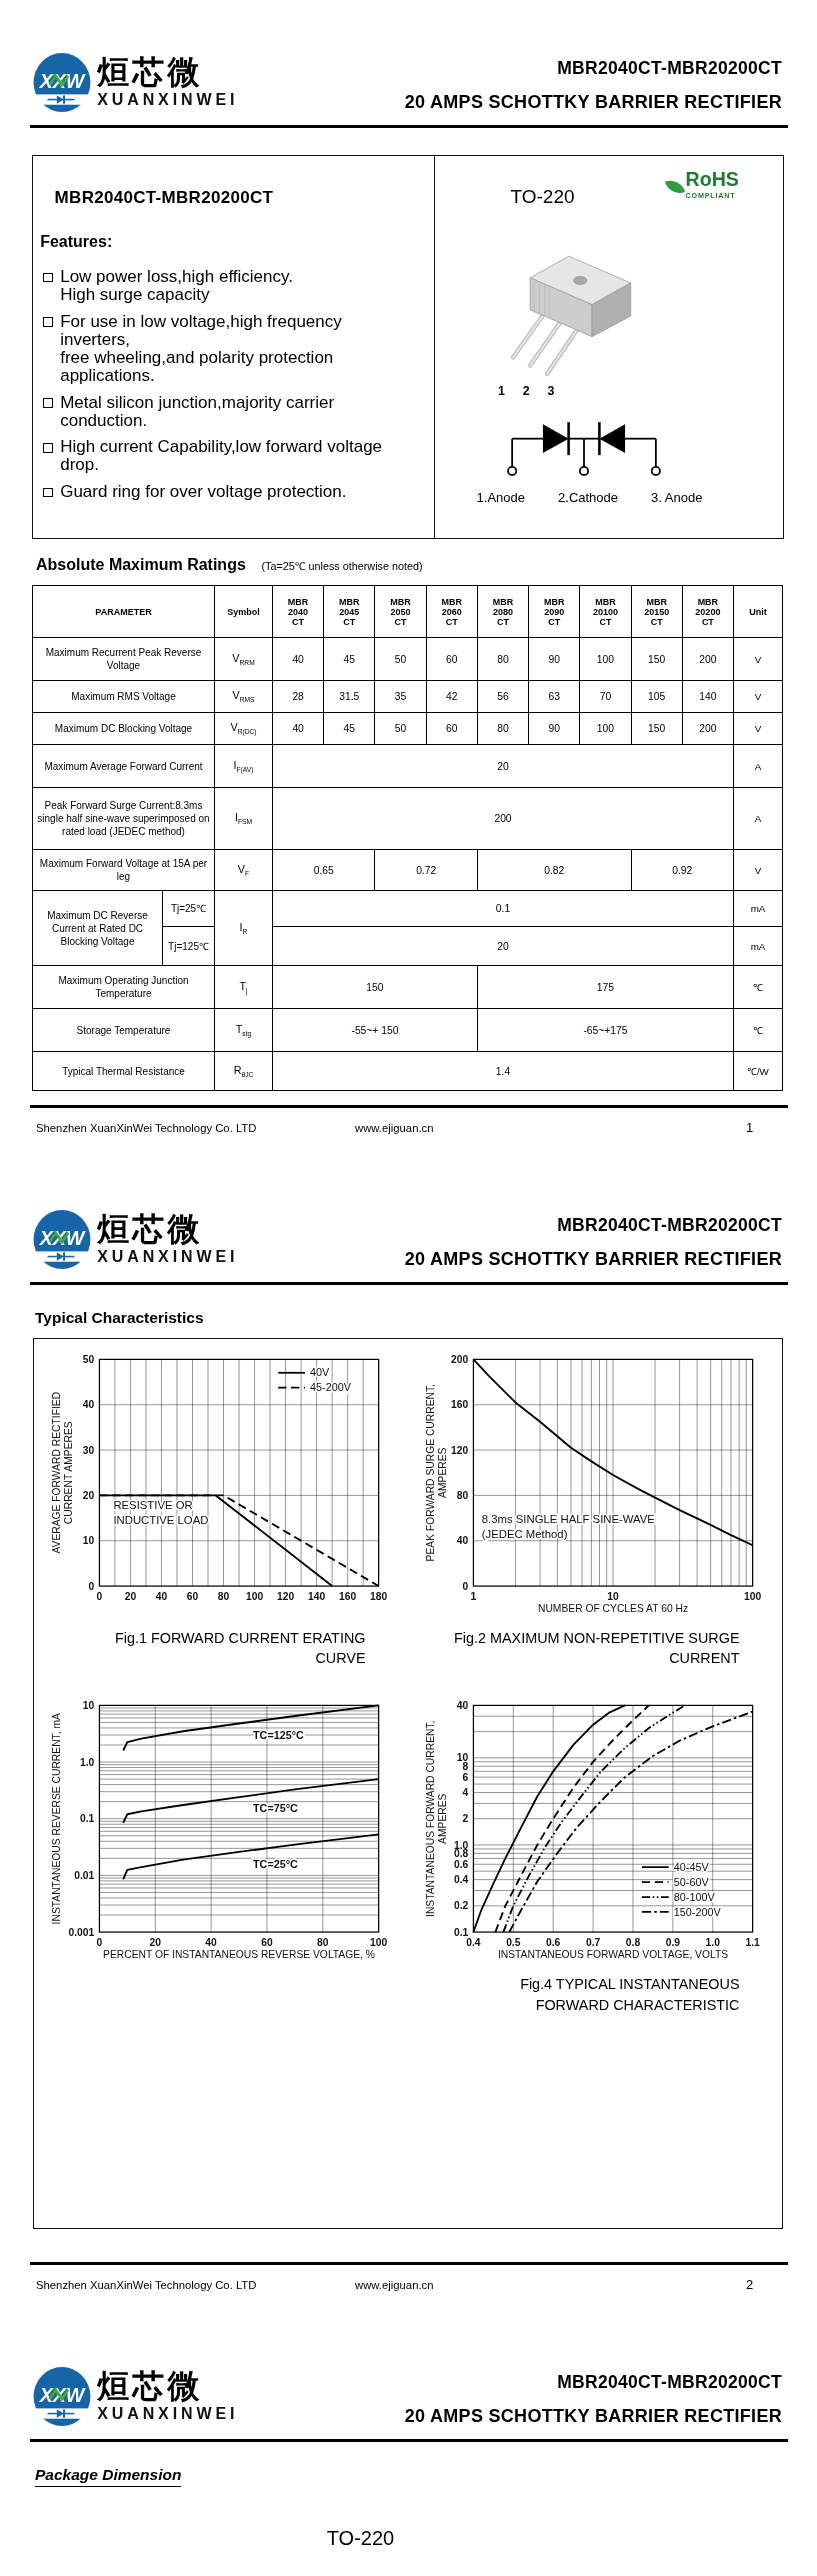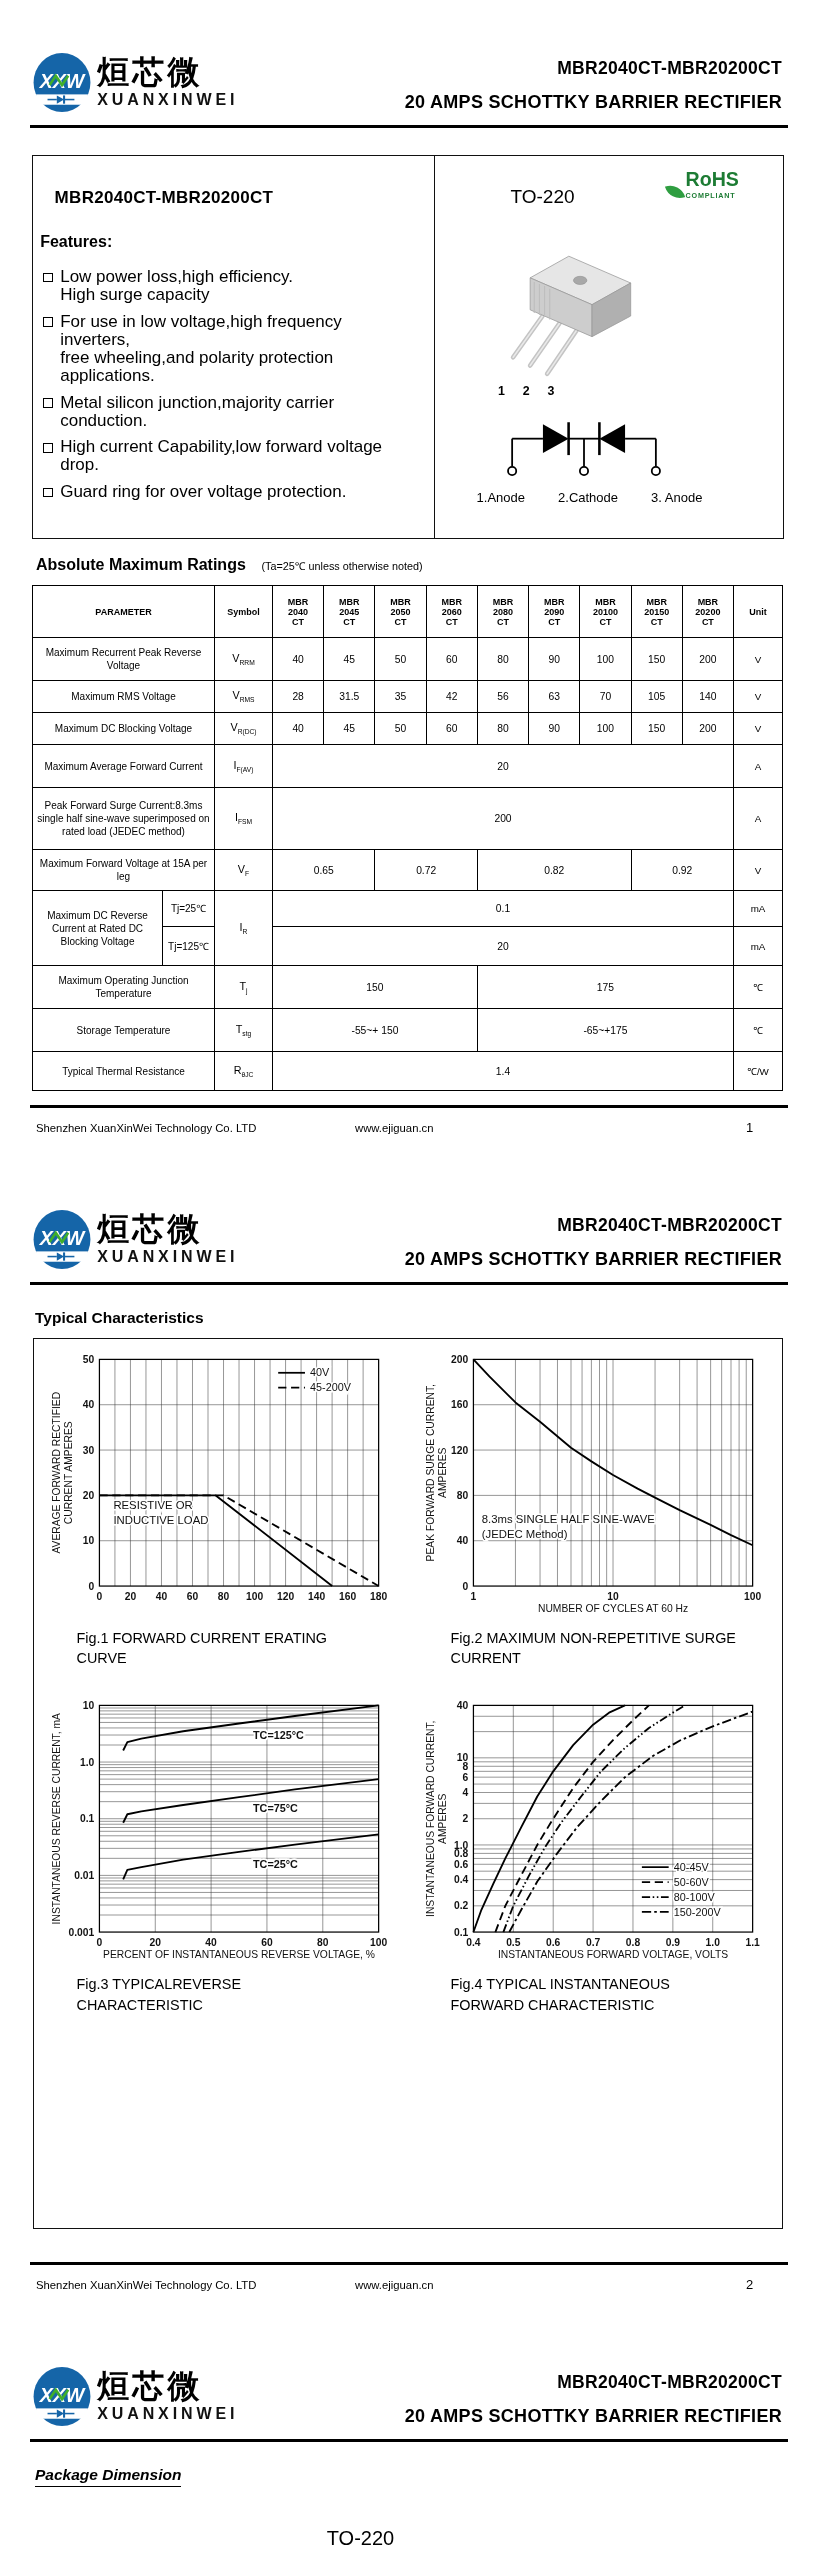--- a/index.html
+++ b/index.html
@@ -22,21 +22,21 @@
   .ftr-page{position:absolute;left:746px;top:1120px;font-size:13px;}
   
   .intro-box{position:absolute;left:32px;top:155px;width:750px;height:382px;border:1.5px solid #111;}
   .intro-divider{position:absolute;left:401px;top:0;bottom:0;width:1px;background:#111;}
   .intro-title{position:absolute;left:21.6px;top:32px;font-size:17px;font-weight:bold;letter-spacing:0.3px;}
   .features-h{position:absolute;left:7.2px;top:77px;font-size:16px;font-weight:bold;}
   .features{position:absolute;left:10.3px;top:112px;width:361px;}
   .feat{display:flex;margin-bottom:8.8px;font-size:17px;line-height:18px;}
   .chk{flex:0 0 7.7px;width:7.7px;height:7.7px;border:1px solid #000;margin:4.6px 7.2px 0 0;}
   .pkg-title{position:absolute;left:422px;top:30px;width:175px;text-align:center;font-size:19px;}
-  .rohs{position:absolute;left:634px;top:14.4px;display:flex;align-items:flex-end;}
+  .rohs{position:absolute;left:634px;top:14.4px;display:flex;align-items:center;}
   .rohs-leaf{width:15.5px;height:15.5px;background:#2f9e41;border-radius:0 100% 0 100%;transform:rotate(-18deg);margin:4.1px 3.1px 0 0;}
   .rohs-t1{font-size:19.6px;font-weight:900;color:#1d7c34;line-height:1;}
   .rohs-t2{font-size:7.2px;font-weight:bold;color:#1d7c34;letter-spacing:0.8px;margin-top:1px;}
   .pkg-svg{position:absolute;left:443px;top:61px;}
   .pins123{position:absolute;left:465px;top:228px;font-size:12.4px;font-weight:bold;letter-spacing:7.2px;}
   .diode-svg{position:absolute;left:453px;top:257px;}
   .pinout{position:absolute;left:438px;top:334px;width:237px;display:flex;justify-content:center;gap:33px;font-size:13px;}
   .rat-head{position:absolute;left:36px;top:556px;}
   .rat-title{font-size:16px;font-weight:bold;}
   .rat-cond{font-size:10.8px;margin-left:13.4px;}
@@ -47,21 +47,21 @@
   .ratings .sym{font-size:10.8px;}
   .ratings sub{font-size:6.7px;}
   .ratings .unit{font-size:9.8px;}
   
   .sec-h{position:absolute;left:35px;top:152px;font-size:15.5px;font-weight:bold;}
   .sec-h.u{border-bottom:1.5px solid #000;padding-bottom:1.5px;font-style:italic;}
   .curves-box{position:absolute;left:33px;top:181px;width:748px;height:889px;border:1.3px solid #111;}
   .curves-title{margin:30px 0 3.1px 29px;font-size:13.4px;}
   .fig-grid{display:grid;grid-template-columns:1fr 1fr;row-gap:25px;margin-top:9.3px;}
   .fig-cell{display:flex;flex-direction:column;align-items:center;}
-  .fig-cap{width:289px;text-align:left;font-size:14.4px;margin-top:11.3px;line-height:1.45;}
+  .fig-cap{width:289px;text-align:right;font-size:14.4px;margin-top:11.3px;line-height:1.45;}
   
   .to220-big{position:absolute;left:268px;top:213px;width:185px;text-align:center;font-size:20px;}
 </style>
 </head>
 <body>
 
 <div class="page">
   <div class="logo">
     <svg class="logo-mark" viewBox="0 0 116 118">
       <ellipse cx="58" cy="59" rx="55" ry="57" fill="#1565a8"></ellipse>
@@ -507,21 +507,20 @@
             <text x="84" y="29" font-size="20" font-family="Liberation Sans, sans-serif" fill="#111" text-anchor="end" font-weight="bold">10</text>
             <text x="365" y="512" font-size="20" font-family="Liberation Sans, sans-serif" fill="#111" text-anchor="middle">PERCENT OF INSTANTANEOUS REVERSE VOLTAGE, %</text>
             <text x="18" y="242" font-size="20" font-family="Liberation Sans, sans-serif" fill="#111" text-anchor="middle" transform="rotate(-90 18 242)">INSTANTANEOUS REVERSE CURRENT, mA</text>
             <path d="M140.1,109.5 L148.2,93.3 L175.3,86.4 L256.6,72.2 L365.0,57.1 L473.4,42.6 L636.0,22.0" fill="none" stroke="#000" stroke-width="3.6" stroke-dasharray="" stroke-linejoin="round"></path>
             <text x="392.1" y="88.22659904607588" font-size="21" font-family="Liberation Sans, sans-serif" fill="#111" font-weight="bold" stroke="#fff" stroke-width="7" paint-order="stroke">TC=125°C</text>
             <path d="M140.1,249.8 L148.2,233.3 L175.3,227.7 L256.6,215.3 L365.0,200.2 L473.4,185.0 L636.0,165.1" fill="none" stroke="#000" stroke-width="3.6" stroke-dasharray="" stroke-linejoin="round"></path>
             <text x="392.1" y="229.46623124624793" font-size="21" font-family="Liberation Sans, sans-serif" fill="#111" font-weight="bold" stroke="#fff" stroke-width="7" paint-order="stroke">TC=75°C</text>
             <path d="M140.1,359.8 L148.2,341.3 L175.3,335.9 L256.6,321.3 L365.0,306.4 L473.4,292.2 L636.0,272.3" fill="none" stroke="#000" stroke-width="3.6" stroke-dasharray="" stroke-linejoin="round"></path>
             <text x="392.1" y="337.66328546554934" font-size="21" font-family="Liberation Sans, sans-serif" fill="#111" font-weight="bold" stroke="#fff" stroke-width="7" paint-order="stroke">TC=25°C</text>
           </svg>
-        <div class="fig-cap">Fig.3 TYPICALREVERSE CHARACTERISTIC</div>
       </div>
       <div class="fig-cell">
         <svg class="chart" width="340" height="268" viewBox="0 0 660 520">
             <g stroke="#333" stroke-width="1">
               <line x1="171.4285714285714" y1="22" x2="171.4285714285714" y2="462"></line>
               <line x1="248.8571428571428" y1="22" x2="248.8571428571428" y2="462"></line>
               <line x1="326.2857142857142" y1="22" x2="326.2857142857142" y2="462"></line>
               <line x1="403.7142857142856" y1="22" x2="403.7142857142856" y2="462"></line>
               <line x1="481.142857142857" y1="22" x2="481.142857142857" y2="462"></line>
               <line x1="558.5714285714284" y1="22" x2="558.5714285714284" y2="462"></line>

